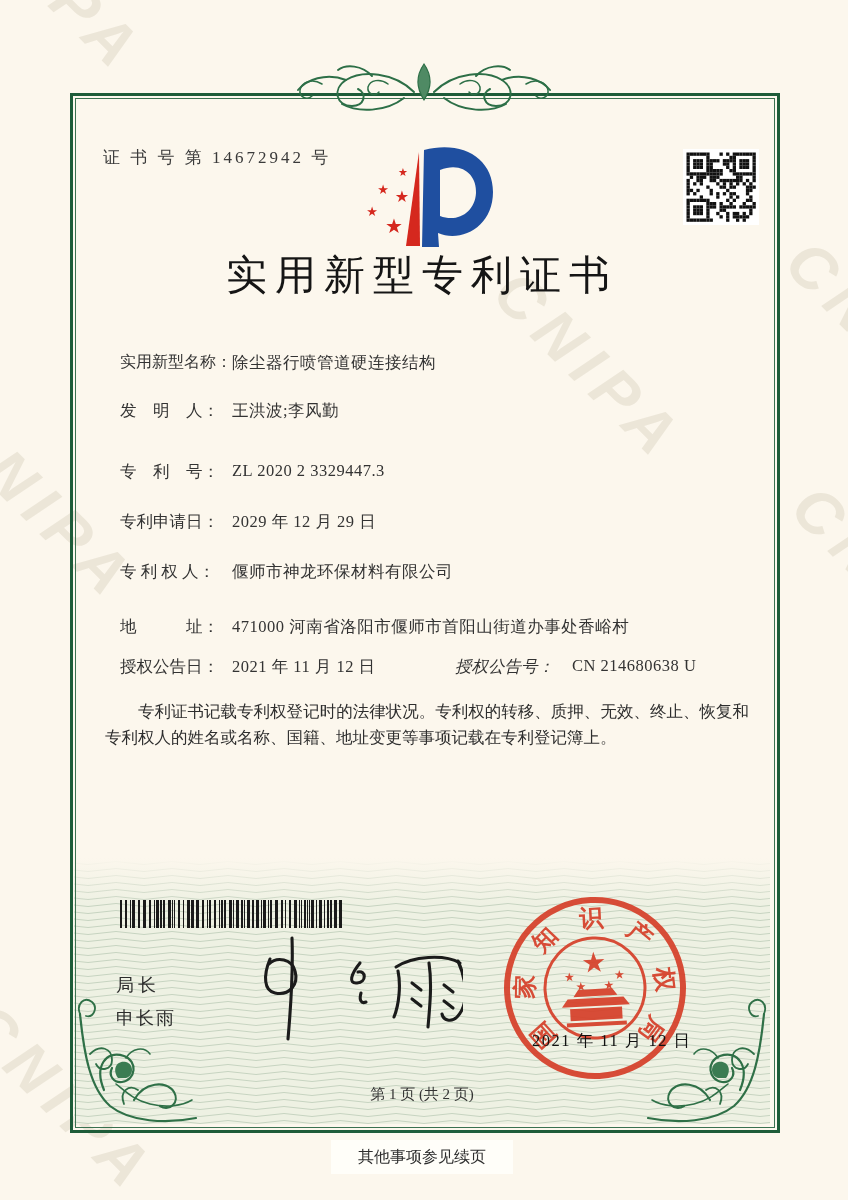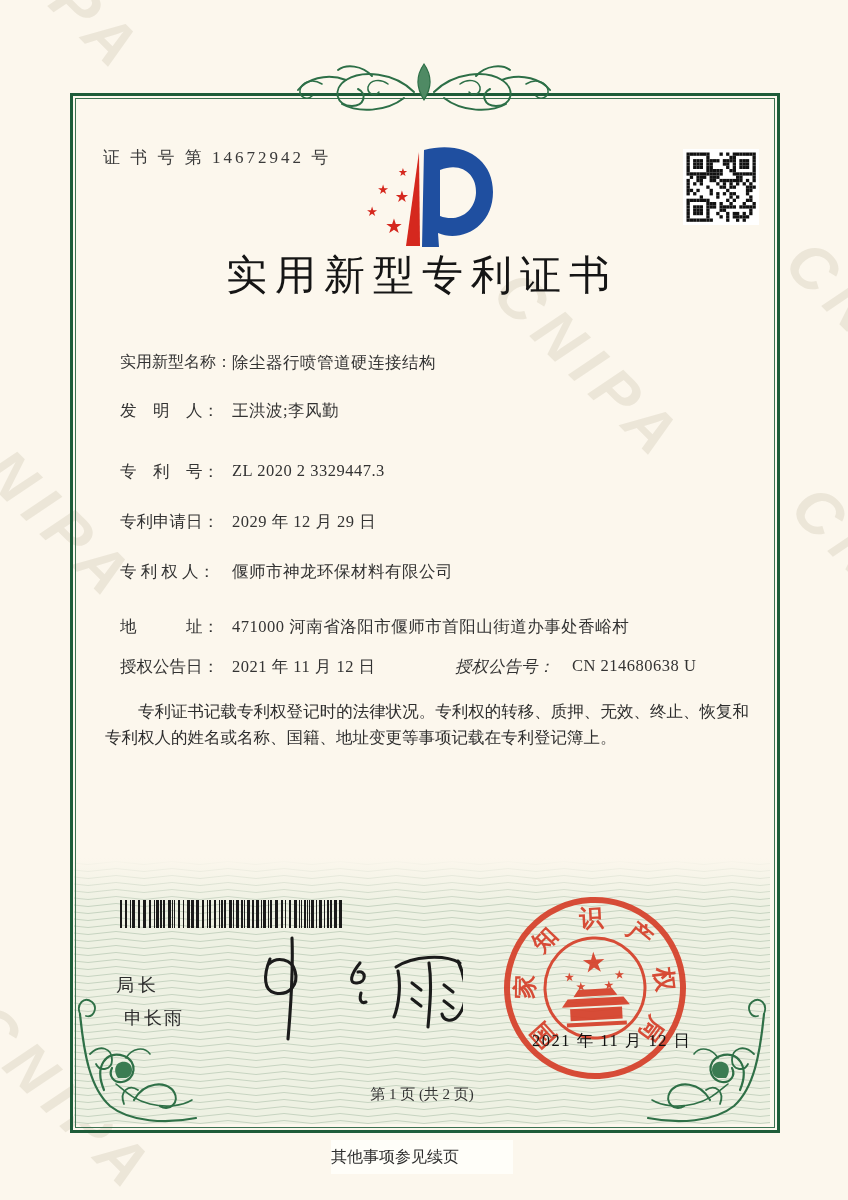--- a/index.html
+++ b/index.html
@@ -28,25 +28,25 @@
   .row.r0 .lbl{font-size:16px;}
   .row .val{position:absolute;left:112px;top:0;letter-spacing:0.5px;text-align:center;}
   .row .lbl2{position:absolute;left:335px;top:0;font-style:italic;}
   .row .val2{position:absolute;left:452px;top:0;letter-spacing:0.5px;}
   
   .body-text{left:105px;top:699px;width:644px;font-size:16.5px;line-height:26px;
              text-align:justify;color:#2e2e2e;z-index:3;}
   .body-text p{margin:0;text-indent:2em;}
   
   .officer-title{left:116px;top:973px;font-size:18px;letter-spacing:4px;z-index:3;}
-  .officer-name{left:116px;top:1006px;font-size:18px;letter-spacing:2px;z-index:3;margin-left:8px;}
+  .officer-name{left:116px;top:1006px;font-size:18px;letter-spacing:2px;z-index:3;}
   
   .pageinfo{left:70px;top:1085px;width:704px;text-align:center;font-size:15px;color:#333;z-index:3;}
   .contbox{left:331px;top:1140px;width:182px;height:34px;line-height:34px;background:#fffef9;
-           font-size:16px;color:#2e2e2e;z-index:3;}
+           text-align:center;font-size:16px;color:#2e2e2e;z-index:3;}
   
   .sealdate{left:532px;top:1030px;font-size:16.5px;letter-spacing:1.5px;color:#111;z-index:5;white-space:nowrap;}
   svg{display:block;}
 </style>
 </head>
 <body>
 
 <div class="wm" style="left:-70px;top:-58px;">CNIPA</div>
 <div class="wm" style="left:470px;top:330px;">CNIPA</div>
 <div class="wm" style="left:762px;top:300px;">CNIPA</div>

